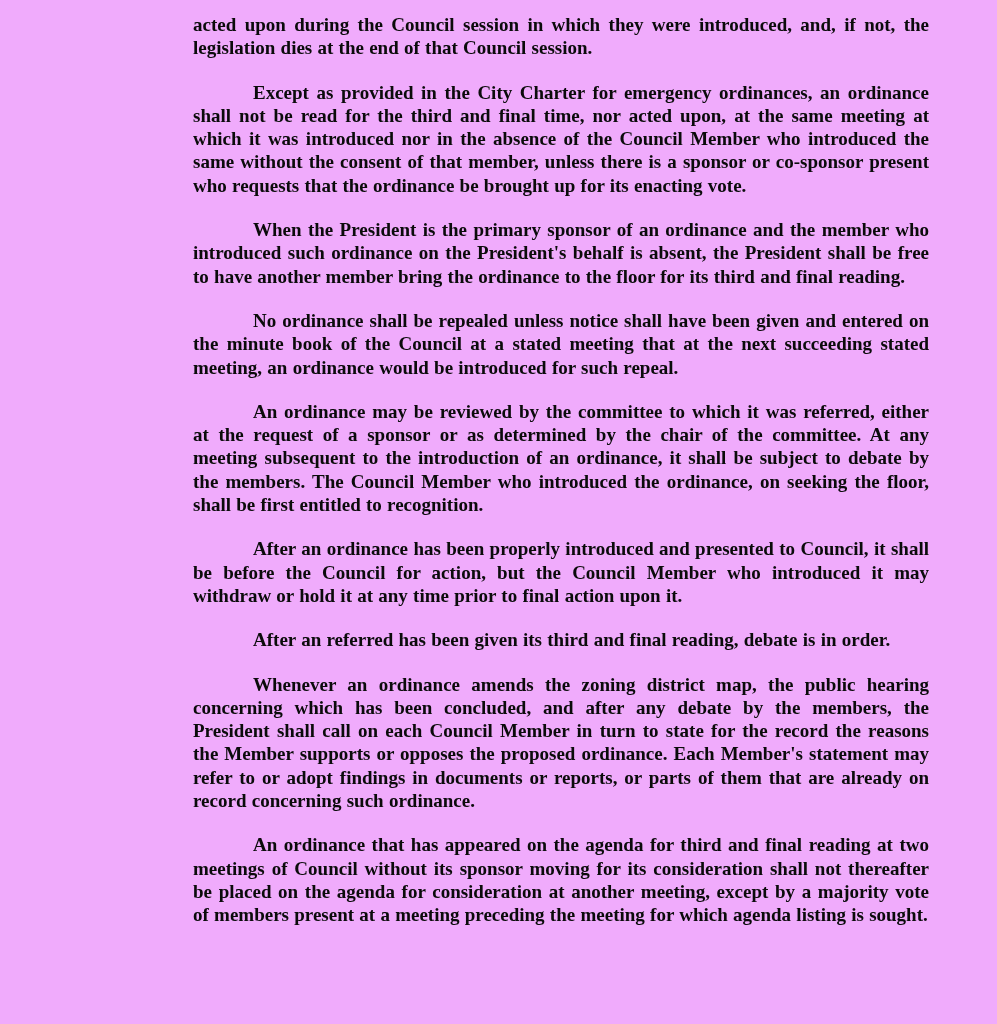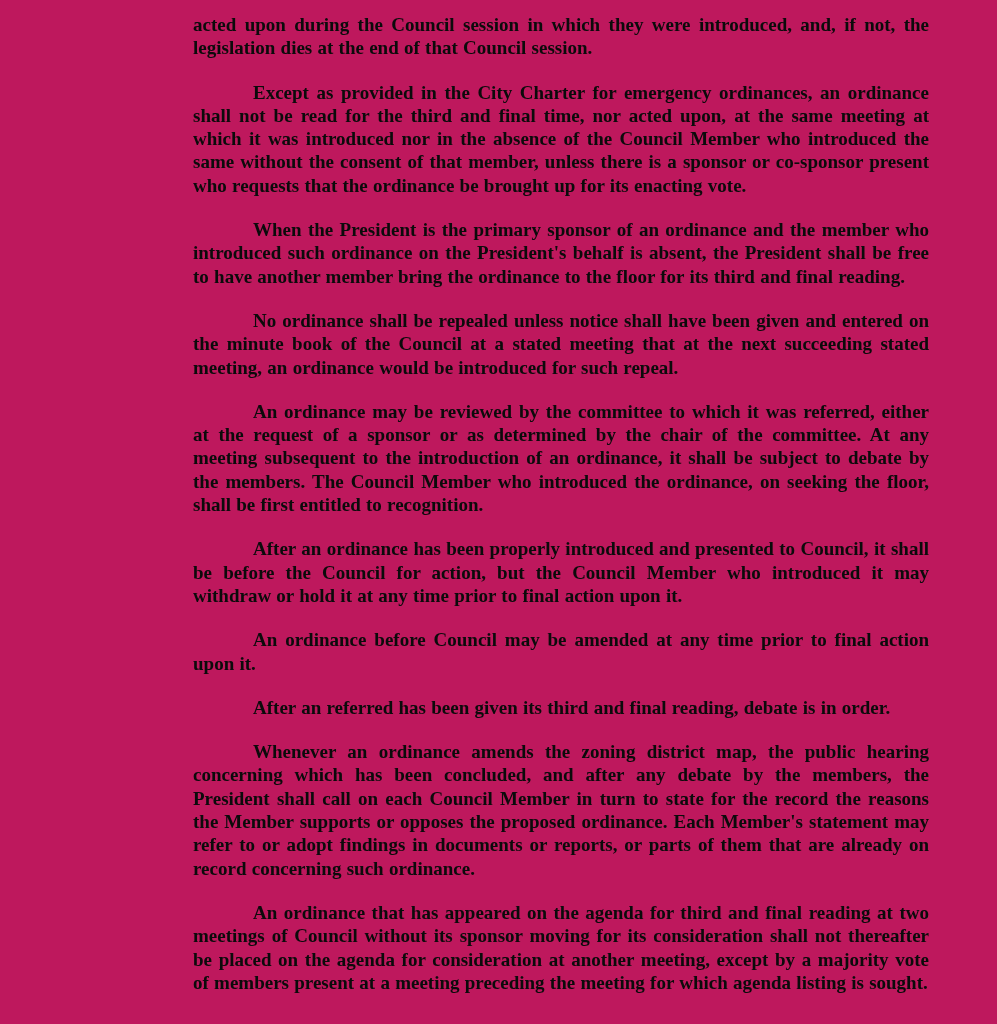--- a/index.html
+++ b/index.html
@@ -5,21 +5,21 @@
   html, body {
     margin: 0;
     padding: 0;
     background: #ffffff;
   }
   .page {
     position: relative;
     width: 997px;
     height: 1024px;
     margin: 0 auto;
-    background: #be185d;
+    background: #f0abfc;
     box-sizing: border-box;
     padding: 13px 68px 0 193px;
     overflow: hidden;
   }
   .text-block {
     width: 736px;
   }
   .para {
     font-family: "Liberation Serif", "DejaVu Serif", serif;
     font-weight: bold;
@@ -39,18 +39,17 @@
 <body>
 
 <div class="page">
   <div class="text-block">
     <p class="para no-indent">acted upon during the Council session in which they were introduced, and, if not, the legislation dies at the end of that Council session.</p>
     <p class="para">Except as provided in the City Charter for emergency ordinances, an ordinance shall not be read for the third and final time, nor acted upon, at the same meeting at which it was introduced nor in the absence of the Council Member who introduced the same without the consent of that member, unless there is a sponsor or co-sponsor present who requests that the ordinance be brought up for its enacting vote.</p>
     <p class="para">When the President is the primary sponsor of an ordinance and the member who introduced such ordinance on the President's behalf is absent, the President shall be free to have another member bring the ordinance to the floor for its third and final reading.</p>
     <p class="para">No ordinance shall be repealed unless notice shall have been given and entered on the minute book of the Council at a stated meeting that at the next succeeding stated meeting, an ordinance would be introduced for such repeal.</p>
     <p class="para">An ordinance may be reviewed by the committee to which it was referred, either at the request of a sponsor or as determined by the chair of the committee. At any meeting subsequent to the introduction of an ordinance, it shall be subject to debate by the members. The Council Member who introduced the ordinance, on seeking the floor, shall be first entitled to recognition.</p>
     <p class="para">After an ordinance has been properly introduced and presented to Council, it shall be before the Council for action, but the Council Member who introduced it may withdraw or hold it at any time prior to final action upon it.</p>
-    <p class="para">An ordinance before Council may be amended at any time prior to final action upon it.</p>
     <p class="para">After an referred has been given its third and final reading, debate is in order.</p>
     <p class="para">Whenever an ordinance amends the zoning district map, the public hearing concerning which has been concluded, and after any debate by the members, the President shall call on each Council Member in turn to state for the record the reasons the Member supports or opposes the proposed ordinance. Each Member's statement may refer to or adopt findings in documents or reports, or parts of them that are already on record concerning such ordinance.</p>
     <p class="para">An ordinance that has appeared on the agenda for third and final reading at two meetings of Council without its sponsor moving for its consideration shall not thereafter be placed on the agenda for consideration at another meeting, except by a majority vote of members present at a meeting preceding the meeting for which agenda listing is sought.</p>
   </div>
 </div>
 
 </body></html>

